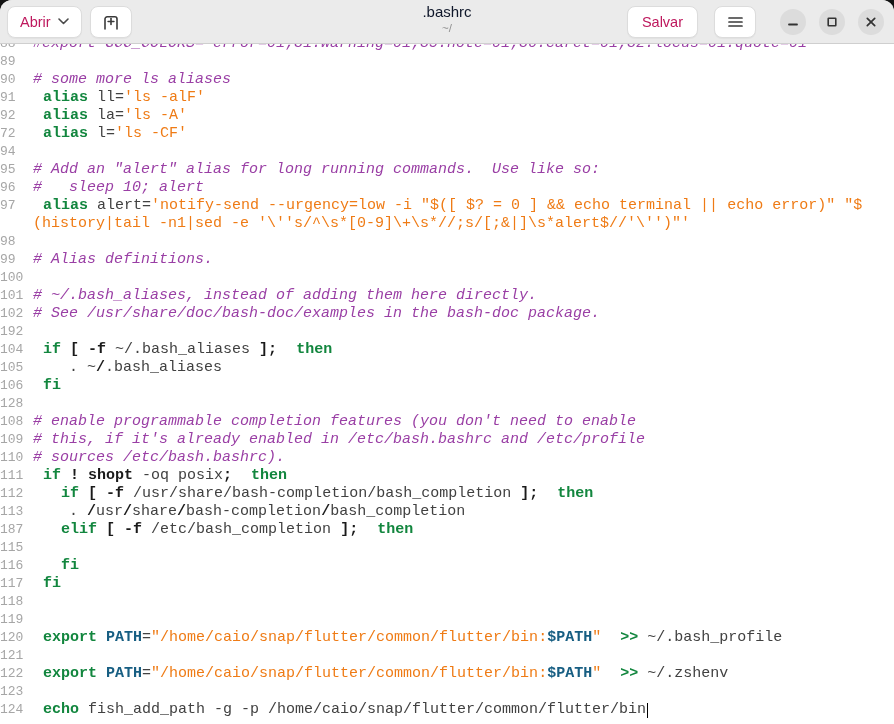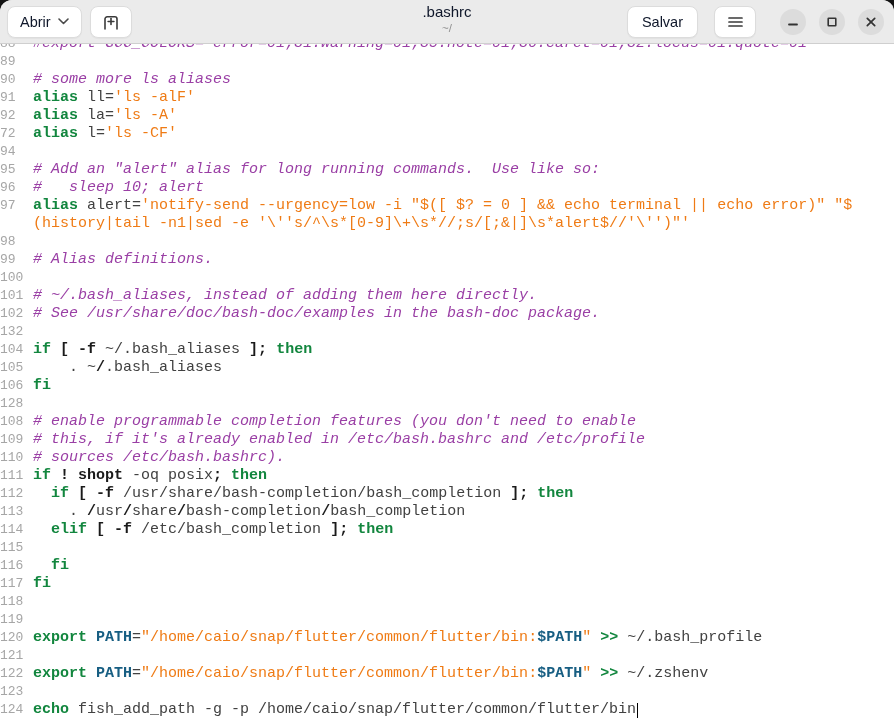--- a/index.html
+++ b/index.html
@@ -14,21 +14,21 @@
     box-shadow:inset 0 0 0 1px rgba(0,0,0,.18);
   }
   
   .headerbar{
     height:44px;background:#ebebeb;border-bottom:1px solid #cfcfcf;
     display:flex;align-items:center;padding:0 7px;position:relative;z-index:5;
   }
   .hb-btn{
     background:#ffffff;border:1px solid #dcdcdc;border-radius:8px;height:32px;
     display:inline-flex;align-items:center;justify-content:center;
-    font-size:14.5px;color:#0f172a;cursor:pointer;
+    font-size:14.5px;color:#be185d;cursor:pointer;
     box-shadow:0 1px 1px rgba(0,0,0,.04);
   }
   .open-btn{padding:0 12px;gap:7px;}
   .sq-btn{width:42px;}
   .title-box{
     position:absolute;left:50%;top:4px;transform:translateX(-50%);
     text-align:center;line-height:1.1;
   }
   .title{font-weight:normal;font-size:15px;color:#0f172a;}
   .subtitle{font-size:11.5px;color:#909090;margin-top:1px;}
@@ -47,21 +47,21 @@
     font-family:"Liberation Mono","DejaVu Sans Mono",monospace;
     font-size:15px;line-height:18px;cursor:text;
   }
   .code-scroll{margin-top:-9px;}
   .row{display:flex;height:18px;white-space:pre;}
   .num{
     width:28px;flex:0 0 28px;color:var(--ln);
     font-size:13px;line-height:18px;user-select:none;
   }
   .code{padding-left:5px;color:var(--pl);}
-  .tk-kw{color:var(--kw);font-weight:bold;}
+  .tk-kw{color:var(--kw);font-weight:bold;margin-left:10px;}
   .tk-com{color:var(--com);font-style:italic;}
   .tk-str{color:var(--str);}
   .tk-var{color:var(--var);font-weight:bold;}
   .tk-op{color:var(--op);font-weight:bold;}
   .tk-pl{color:var(--pl);}
   .caret{
     display:inline-block;width:1.5px;height:15px;background:#000;
     vertical-align:text-bottom;margin-left:0.5px;
   }
 </style>
@@ -145,32 +145,32 @@
         <div class="row"><span class="num">94</span><span class="code"></span></div>
         <div class="row"><span class="num">95</span><span class="code"><span class="tk-com"># Add an "alert" alias for long running commands.  Use like so:</span></span></div>
         <div class="row"><span class="num">96</span><span class="code"><span class="tk-com">#   sleep 10; alert</span></span></div>
         <div class="row"><span class="num">97</span><span class="code"><span class="tk-kw">alias</span><span class="tk-pl"> alert=</span><span class="tk-str">'notify-send --urgency=low -i "$([ $? = 0 ] &amp;&amp; echo terminal || echo error)" "$</span></span></div>
         <div class="row"><span class="num"></span><span class="code"><span class="tk-str">(history|tail -n1|sed -e '\''s/^\s*[0-9]\+\s*//;s/[;&amp;|]\s*alert$//'\'')"'</span></span></div>
         <div class="row"><span class="num">98</span><span class="code"></span></div>
         <div class="row"><span class="num">99</span><span class="code"><span class="tk-com"># Alias definitions.</span></span></div>
         <div class="row"><span class="num">100</span></div>
         <div class="row"><span class="num">101</span><span class="code"><span class="tk-com"># ~/.bash_aliases, instead of adding them here directly.</span></span></div>
         <div class="row"><span class="num">102</span><span class="code"><span class="tk-com"># See /usr/share/doc/bash-doc/examples in the bash-doc package.</span></span></div>
-        <div class="row"><span class="num">132</span><span class="code"></span></div>
+        <div class="row"><span class="num">192</span><span class="code"></span></div>
         <div class="row"><span class="num">104</span><span class="code"><span class="tk-kw">if</span><span class="tk-pl"> </span><span class="tk-op">[</span><span class="tk-pl"> </span><span class="tk-op">-f</span><span class="tk-pl"> ~/.bash_aliases </span><span class="tk-op">];</span><span class="tk-pl"> </span><span class="tk-kw">then</span></span></div>
         <div class="row"><span class="num">105</span><span class="code"><span class="tk-pl">    . ~</span><span class="tk-op">/</span><span class="tk-pl">.bash_aliases</span></span></div>
         <div class="row"><span class="num">106</span><span class="code"><span class="tk-kw">fi</span></span></div>
         <div class="row"><span class="num">128</span><span class="code"></span></div>
         <div class="row"><span class="num">108</span><span class="code"><span class="tk-com"># enable programmable completion features (you don't need to enable</span></span></div>
         <div class="row"><span class="num">109</span><span class="code"><span class="tk-com"># this, if it's already enabled in /etc/bash.bashrc and /etc/profile</span></span></div>
         <div class="row"><span class="num">110</span><span class="code"><span class="tk-com"># sources /etc/bash.bashrc).</span></span></div>
         <div class="row"><span class="num">111</span><span class="code"><span class="tk-kw">if</span><span class="tk-pl"> </span><span class="tk-op">! shopt</span><span class="tk-pl"> -oq posix</span><span class="tk-op">;</span><span class="tk-pl"> </span><span class="tk-kw">then</span></span></div>
         <div class="row"><span class="num">112</span><span class="code"><span class="tk-pl">  </span><span class="tk-kw">if</span><span class="tk-pl"> </span><span class="tk-op">[</span><span class="tk-pl"> </span><span class="tk-op">-f</span><span class="tk-pl"> /usr/share/bash-completion/bash_completion </span><span class="tk-op">];</span><span class="tk-pl"> </span><span class="tk-kw">then</span></span></div>
         <div class="row"><span class="num">113</span><span class="code"><span class="tk-pl">    . </span><span class="tk-op">/</span><span class="tk-pl">usr</span><span class="tk-op">/</span><span class="tk-pl">share</span><span class="tk-op">/</span><span class="tk-pl">bash-completion</span><span class="tk-op">/</span><span class="tk-pl">bash_completion</span></span></div>
-        <div class="row"><span class="num">114</span><span class="code"><span class="tk-pl">  </span><span class="tk-kw">elif</span><span class="tk-pl"> </span><span class="tk-op">[</span><span class="tk-pl"> </span><span class="tk-op">-f</span><span class="tk-pl"> /etc/bash_completion </span><span class="tk-op">];</span><span class="tk-pl"> </span><span class="tk-kw">then</span></span></div>
+        <div class="row"><span class="num">187</span><span class="code"><span class="tk-pl">  </span><span class="tk-kw">elif</span><span class="tk-pl"> </span><span class="tk-op">[</span><span class="tk-pl"> </span><span class="tk-op">-f</span><span class="tk-pl"> /etc/bash_completion </span><span class="tk-op">];</span><span class="tk-pl"> </span><span class="tk-kw">then</span></span></div>
         <div class="row"><span class="num">115</span></div>
         <div class="row"><span class="num">116</span><span class="code"><span class="tk-pl">  </span><span class="tk-kw">fi</span></span></div>
         <div class="row"><span class="num">117</span><span class="code"><span class="tk-kw">fi</span></span></div>
         <div class="row"><span class="num">118</span><span class="code"></span></div>
         <div class="row"><span class="num">119</span><span class="code"></span></div>
         <div class="row"><span class="num">120</span><span class="code"><span class="tk-kw">export</span><span class="tk-pl"> </span><span class="tk-var">PATH</span><span class="tk-pl">=</span><span class="tk-str">"/home/caio/snap/flutter/common/flutter/bin:</span><span class="tk-var">$PATH</span><span class="tk-str">"</span><span class="tk-pl"> </span><span class="tk-kw">&gt;&gt;</span><span class="tk-pl"> ~/.bash_profile</span></span></div>
         <div class="row"><span class="num">121</span><span class="code"></span></div>
         <div class="row"><span class="num">122</span><span class="code"><span class="tk-kw">export</span><span class="tk-pl"> </span><span class="tk-var">PATH</span><span class="tk-pl">=</span><span class="tk-str">"/home/caio/snap/flutter/common/flutter/bin:</span><span class="tk-var">$PATH</span><span class="tk-str">"</span><span class="tk-pl"> </span><span class="tk-kw">&gt;&gt;</span><span class="tk-pl"> ~/.zshenv</span></span></div>
         <div class="row"><span class="num">123</span><span class="code"></span></div>
         <div class="row"><span class="num">124</span><span class="code"><span class="tk-kw">echo</span><span class="tk-pl"> fish_add_path -g -p /home/caio/snap/flutter/common/flutter/bin</span><span class="caret"></span></span></div>

